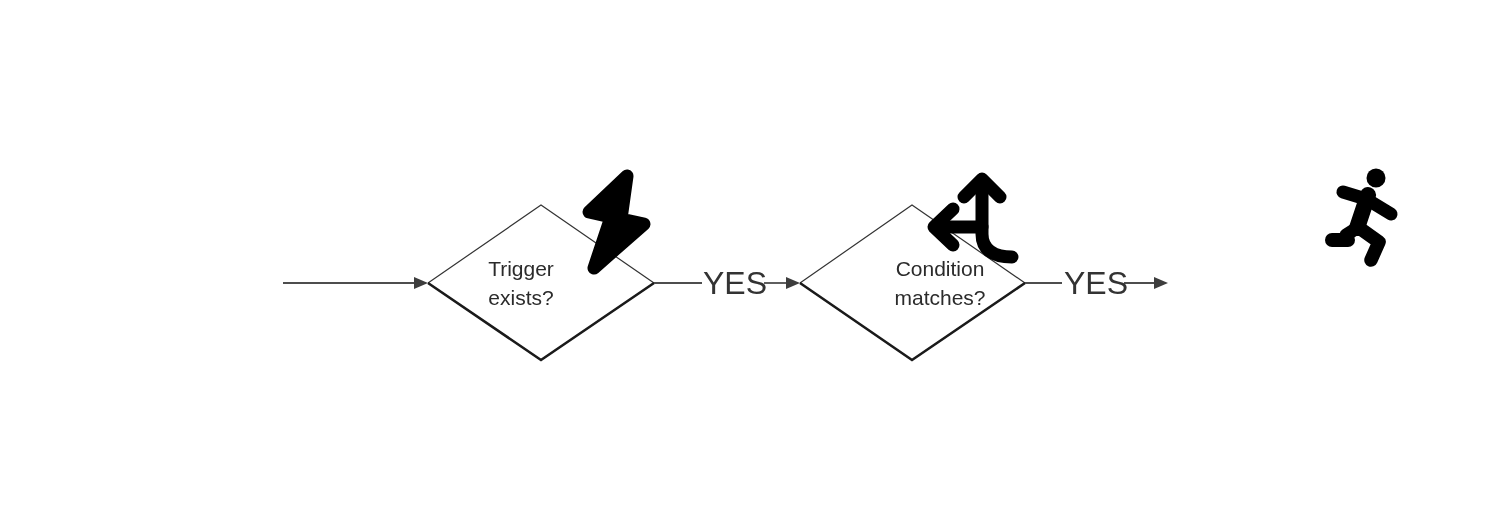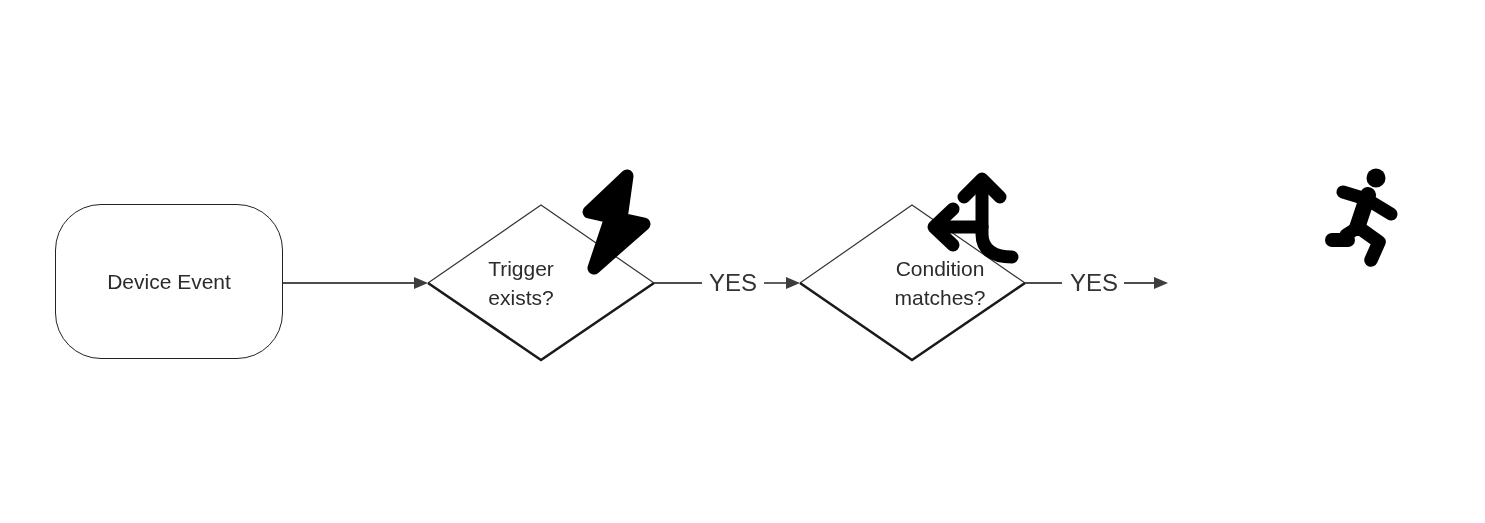--- a/index.html
+++ b/index.html
@@ -32,21 +32,21 @@
     white-space:pre-line;
     color:#2b2b2b;
     font-size:21px;
     line-height:29px;
   }
   .diamond-label-1{left:441px;top:253px;width:160px;height:60px;}
   .diamond-label-2{left:860px;top:253px;width:160px;height:60px;}
   .edge-label{
     position:absolute;
     color:#333333;
-    font-size:24px;
+    font-size:32px;
     line-height:28px;
     width:60px;
     text-align:center;
   }
   .edge-label-1{left:703px;top:269px;}
   .edge-label-2{left:1064px;top:269px;}
 </style>
 </head>
 <body>
 
@@ -98,23 +98,20 @@
         <path d="M 1368,195 L 1357,228" stroke-width="16"></path>
         <path d="M 1366,199 L 1343,192" stroke-width="13"></path>
         <path d="M 1368,200 L 1391,214" stroke-width="13"></path>
         <path d="M 1358,227 L 1379,242 L 1371,260" stroke-width="13.5"></path>
         <path d="M 1357,228 L 1346,235" stroke-width="13"></path>
         <path d="M 1332,240 L 1348,240" stroke-width="14"></path>
       </g>
     </g>
   </svg>
 
-  <div class="node node-device">
-    <span>Device Event</span>
-  </div>
 
   <div class="diamond-label diamond-label-1">Trigger
 exists?</div>
 
   <div class="diamond-label diamond-label-2">Condition
 matches?</div>
 
 
   <div class="edge-label edge-label-1">YES</div>
 

